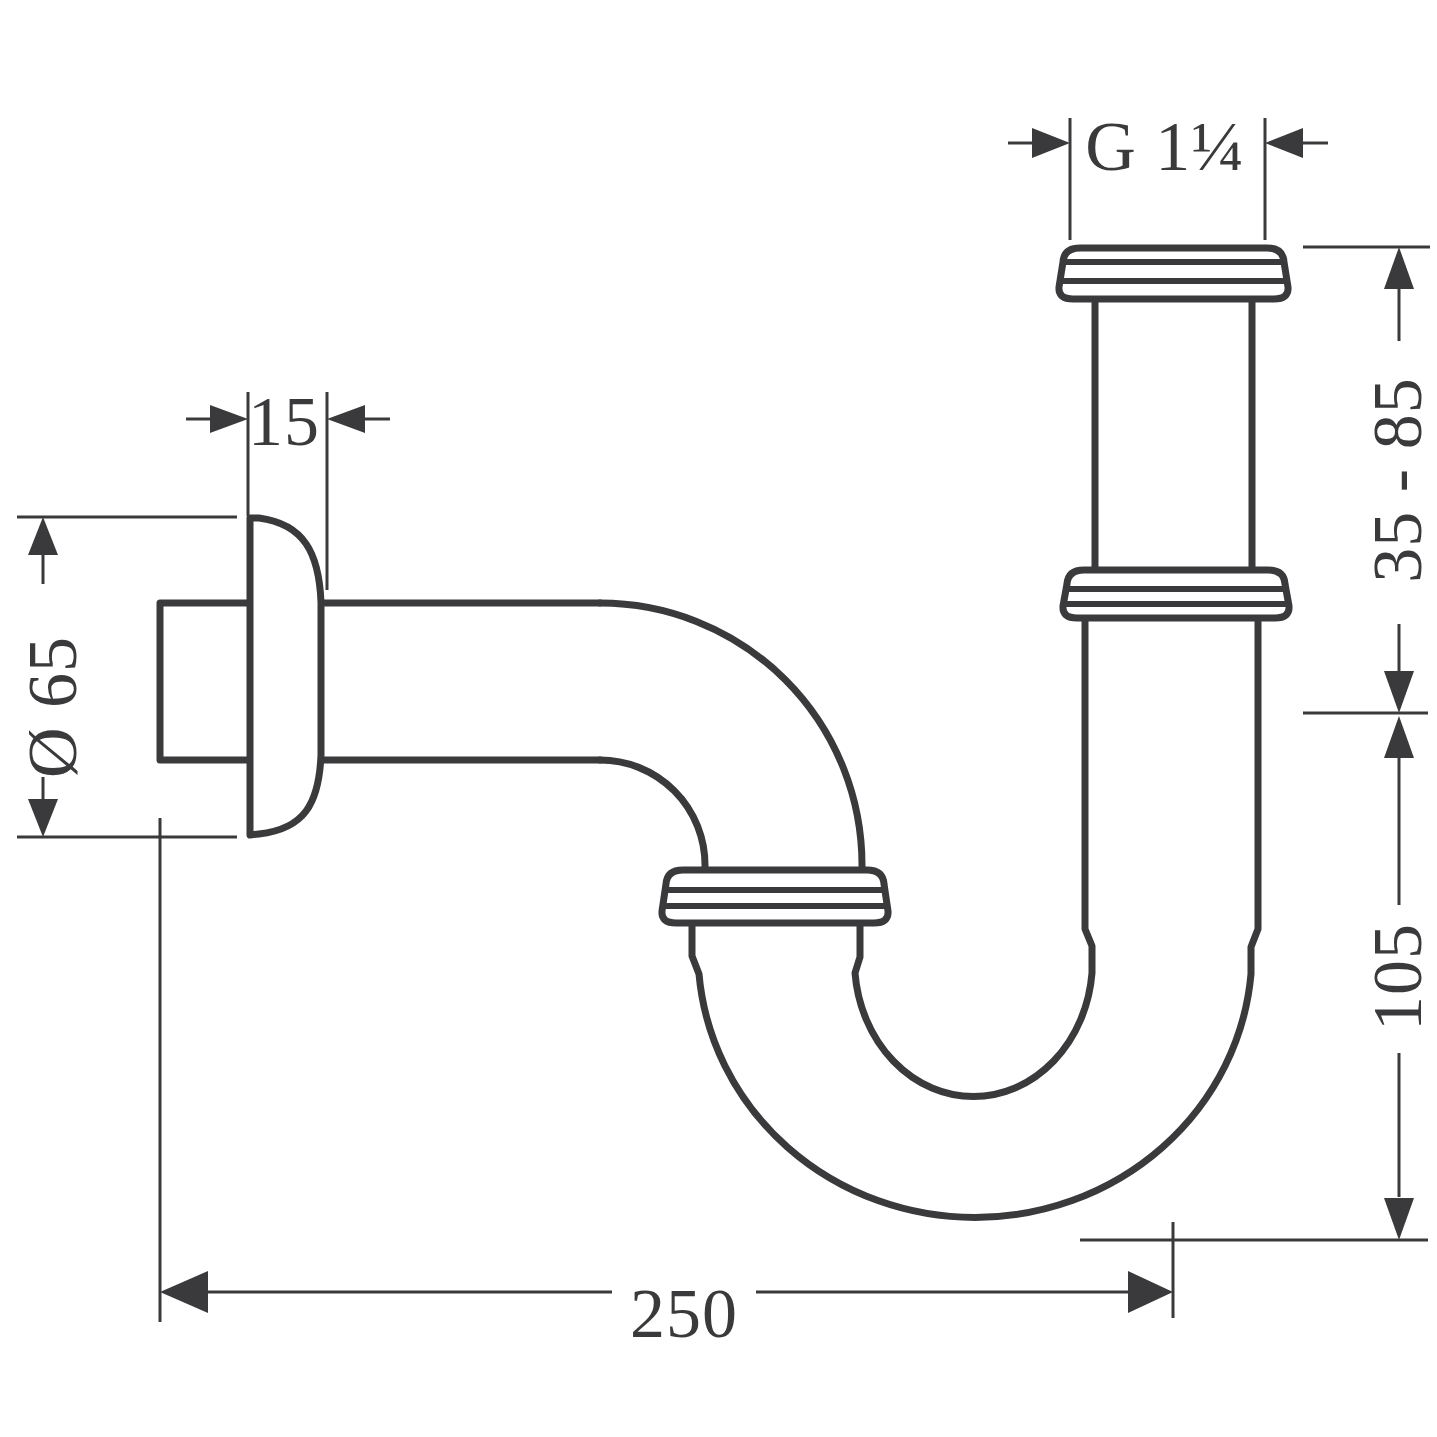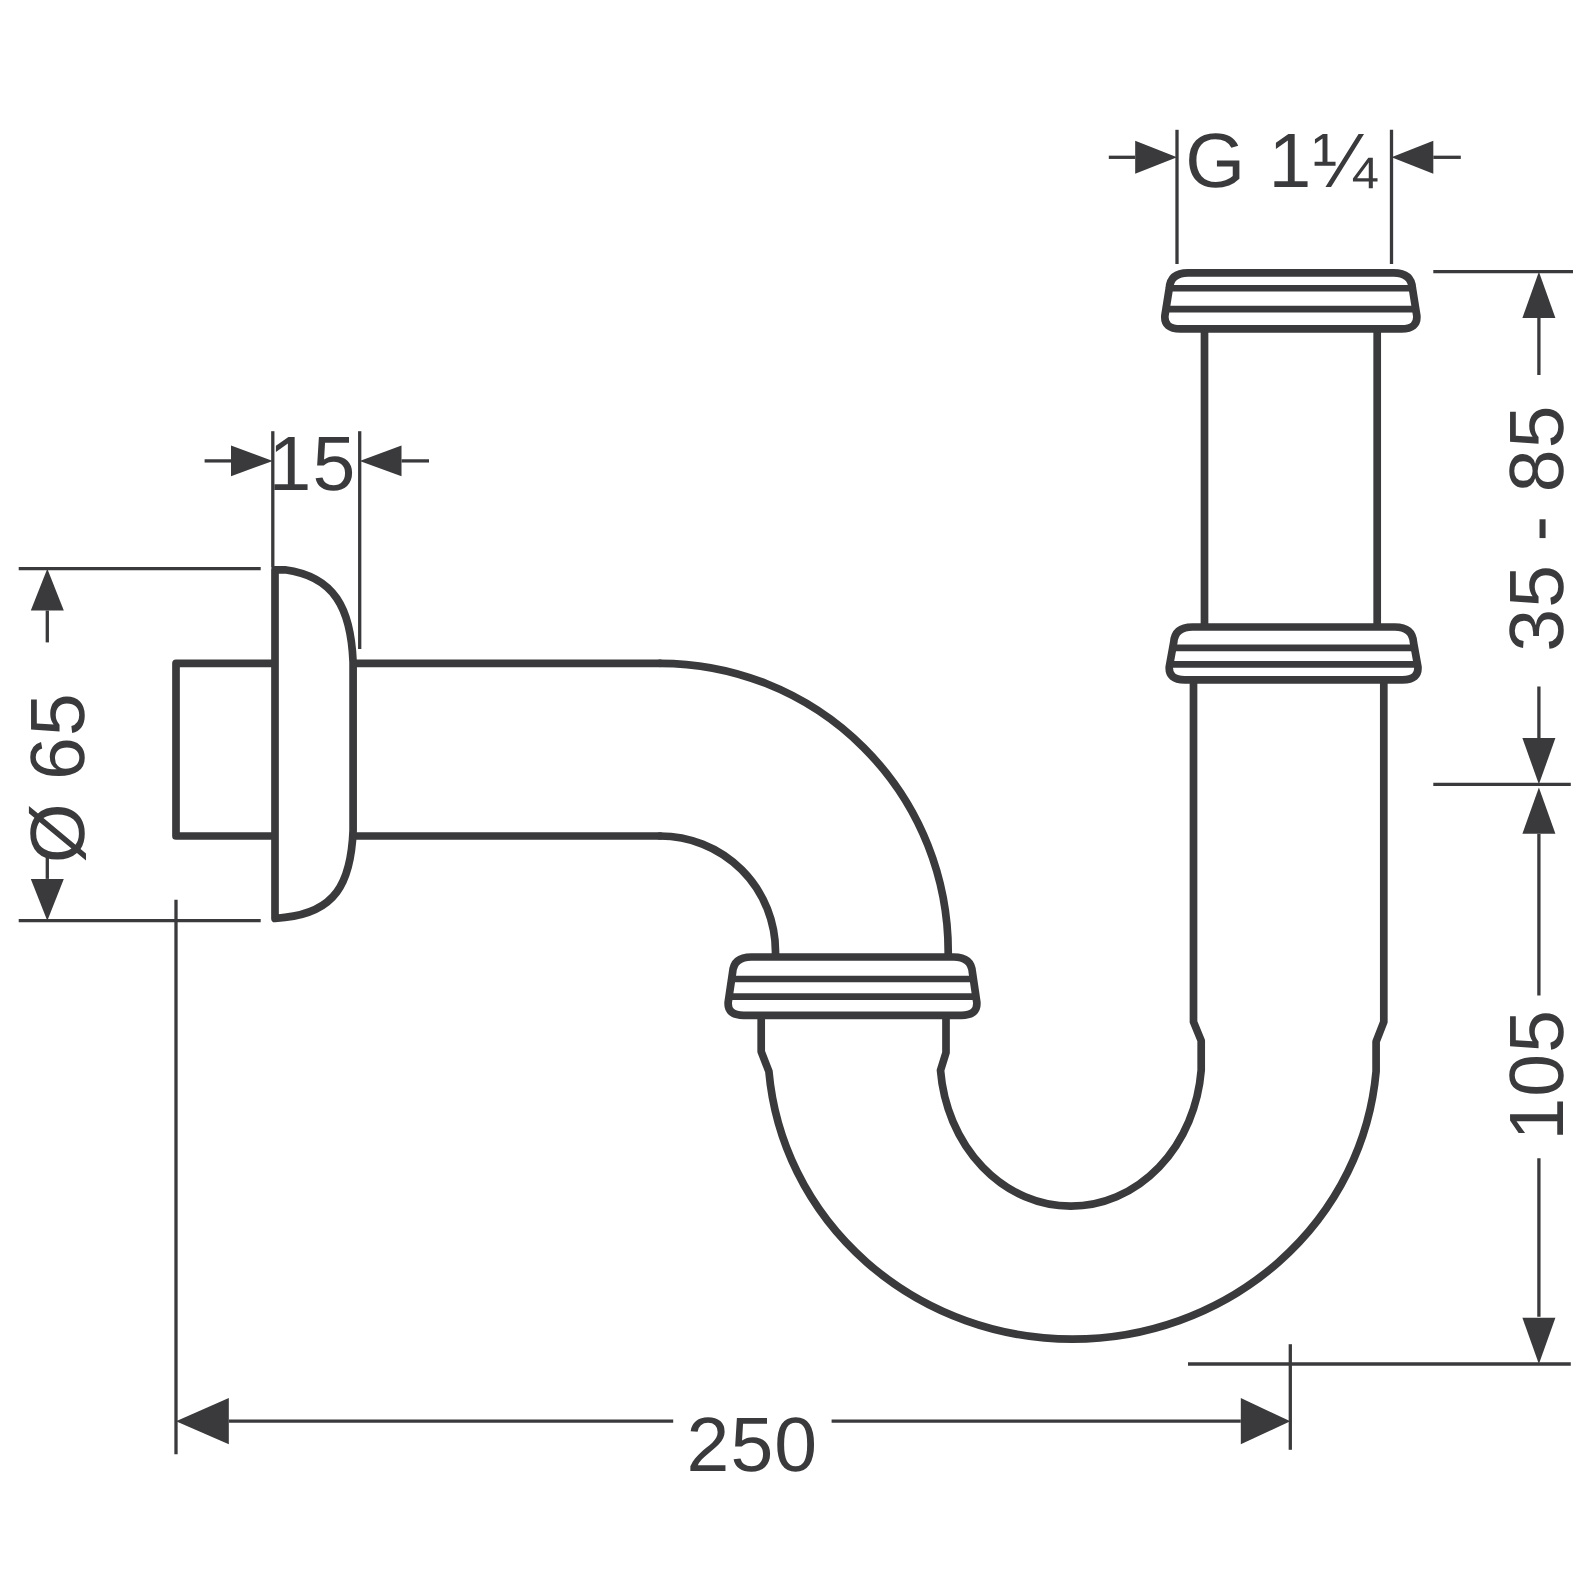--- a/index.html
+++ b/index.html
@@ -4,21 +4,21 @@
 <style>
   :root{
     --ink:#3a3a3c;
     --paper:#ffffff;
   }
   html,body{margin:0;padding:0;background:#fff;}
   .stage{
     position:relative;
     width:1160px;height:1437px;
     background:var(--paper);
-    font-family:Liberation Sans, sans-serif;
+    font-family:Liberation Serif, serif;
   }
   svg{display:block;width:1437px;height:1437px;}
   .outline{fill:none;stroke:var(--ink);stroke-width:7;stroke-linecap:round;stroke-linejoin:round;}
   .filled-part{fill:var(--paper);stroke:var(--ink);stroke-width:7;stroke-linejoin:round;}
   .band{fill:none;stroke:var(--ink);stroke-width:6;stroke-linecap:butt;}
   .dim{fill:none;stroke:var(--ink);stroke-width:3;stroke-linecap:butt;}
   .arrow{fill:var(--ink);stroke:none;}
   text.dim-label{
     fill:var(--ink);
     font-size:70px;

